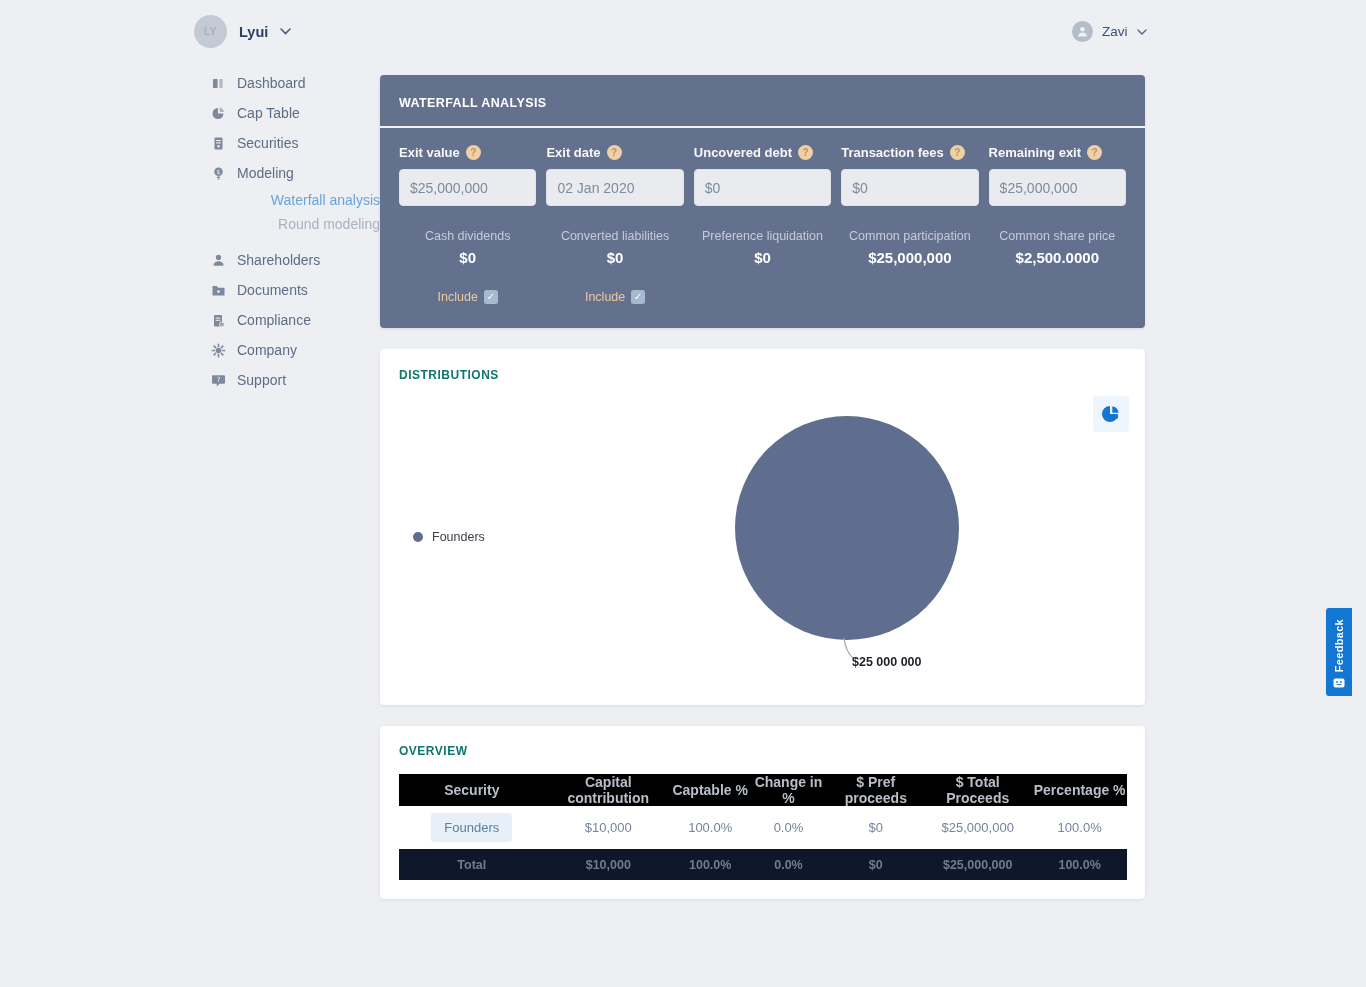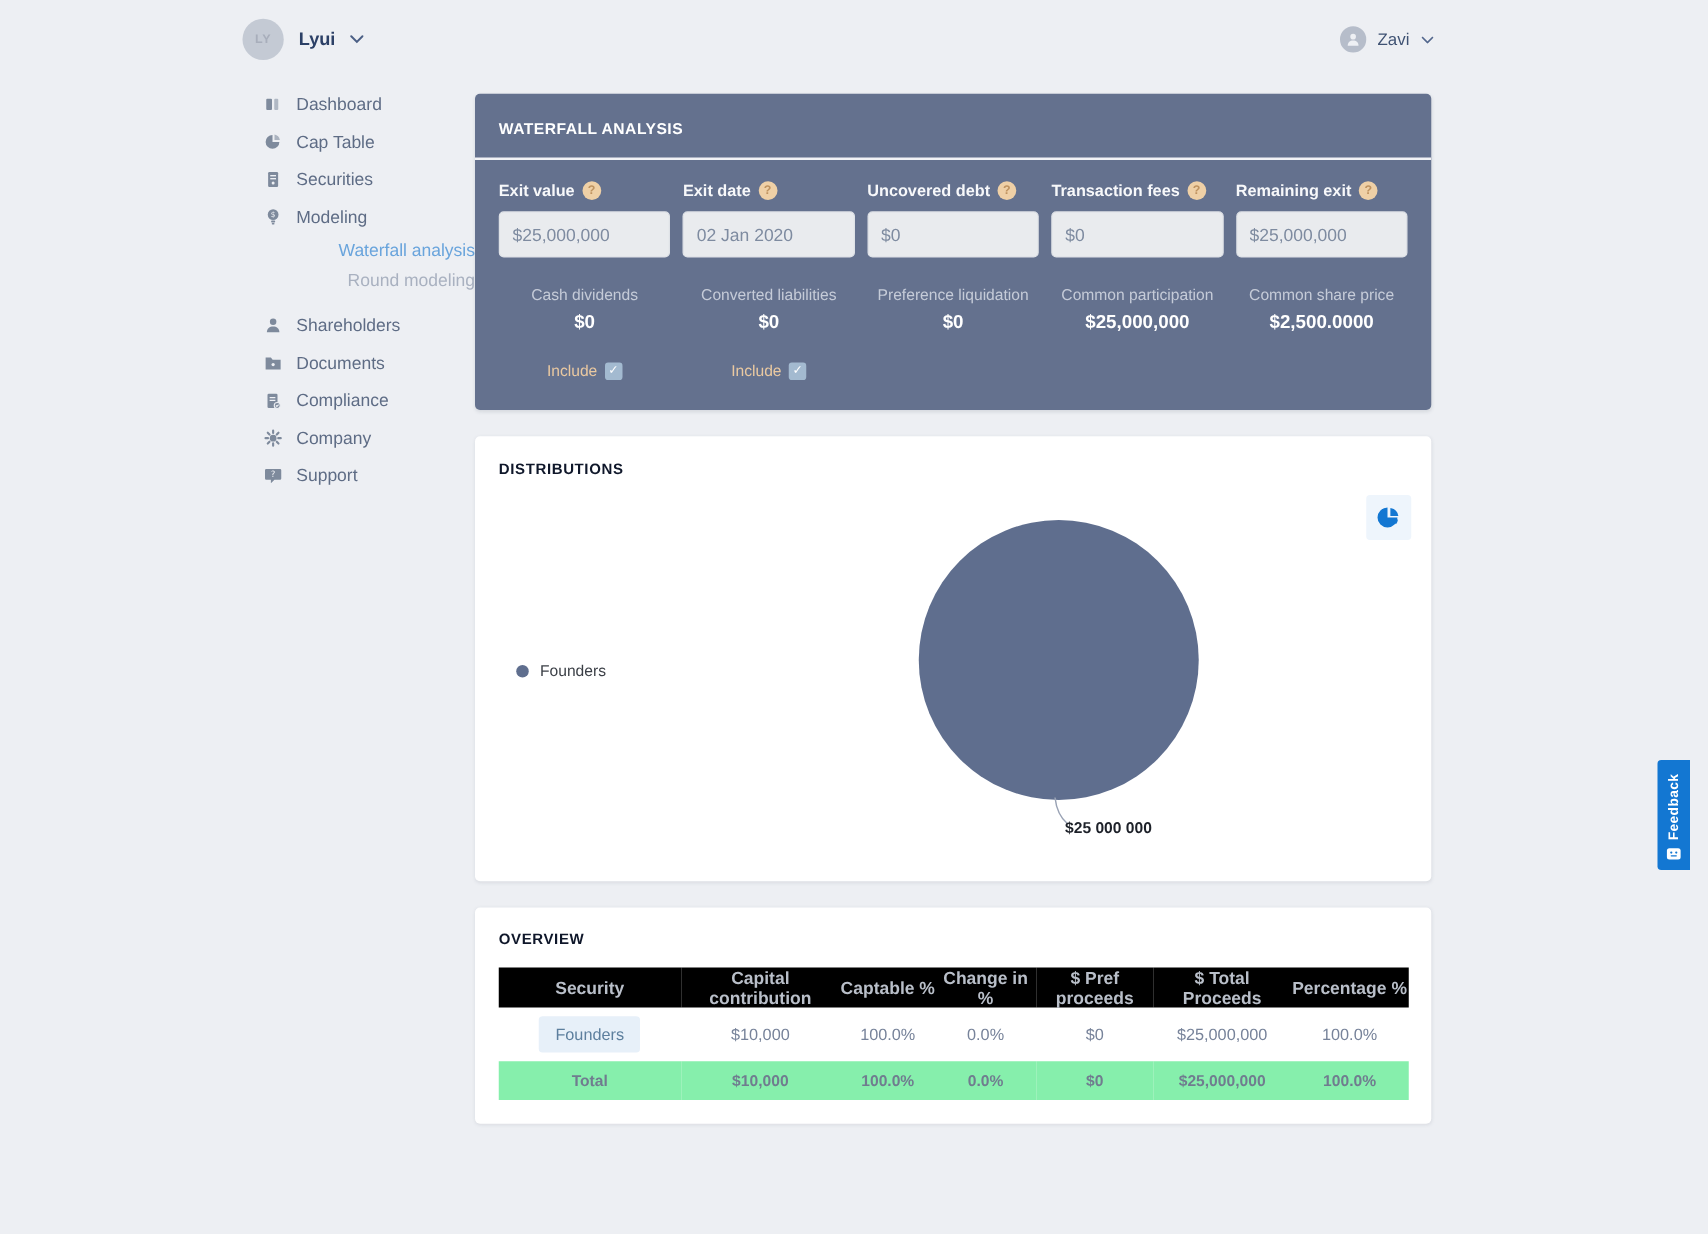--- a/index.html
+++ b/index.html
@@ -38,36 +38,36 @@
   .field input { width:100%; height:37px; background:#e9ebee; border:1px solid #dfe2e7; border-radius:4px; padding:0 10px; color:#7e8ba0; font-size:14px; font-family:inherit; }
   .stats { margin-top:23px; text-align:center; }
   .stat-label { color:#c5cbd8; font-size:12.5px; }
   .stat-value { color:#ffffff; font-weight:bold; font-size:15px; margin-top:6px; }
   .include-row { margin-top:24px; display:flex; justify-content:center; align-items:center; gap:6px; color:#eac9a1; font-size:12.5px; }
   .checkbox { width:14px; height:14px; background:#a3bad0; border-radius:2.5px; display:flex; align-items:center; justify-content:center; cursor:pointer; }
   .checkbox::after { content:"✓"; color:#ffffff; font-size:10px; line-height:1; }
 
   
   .card { background:#ffffff; border-radius:4px; margin-top:21px; box-shadow:0 1px 3px rgba(45,55,75,.10); }
-  .card-title { color:#0f172a; font-weight:bold; font-size:12px; letter-spacing:.5px; }
+  .card-title { color:#0f766e; font-weight:bold; font-size:12px; letter-spacing:.5px; }
 
   .distributions { position:relative; height:356px; }
   .distributions .card-title { position:absolute; left:19px; top:19px; }
   .pie-toggle { position:absolute; left:713px; top:47px; width:36px; height:36px; background:#eef5fc; border-radius:3px; display:flex; align-items:center; justify-content:center; cursor:pointer; }
   .pie { position:absolute; left:355px; top:67px; width:224px; height:224px; border-radius:50%; background:#5f6e8e; }
   .legend { position:absolute; left:33px; top:181px; display:flex; align-items:center; gap:9px; font-size:12.5px; color:#3b3f46; }
   .legend-dot { width:10px; height:10px; border-radius:50%; background:#5f6e8e; }
   .leader { position:absolute; left:458px; top:288px; }
   .slice-label { position:absolute; left:472px; top:306px; font-weight:bold; font-size:12.5px; color:#1d2129; }
 
   .overview { padding:18px 19px 19px; }
   .overview table { width:728px; margin-top:16px; border-collapse:collapse; table-layout:fixed; }
   .overview th { background:#000000; color:#b9bfc9; font-weight:bold; font-size:14px; height:31px; text-align:center; }
   .overview td { text-align:center; color:#77839a; font-size:13px; height:43px; }
-  .overview tr.total-row td { background:#86efac; font-weight:bold; color:#707c8f; font-size:12.5px; height:31px; }
+  .overview tr.total-row td { background:#0f172a; font-weight:bold; color:#707c8f; font-size:12.5px; height:31px; }
   .chip { display:inline-block; background:#e7f0f9; color:#5d7f9e; padding:7px 13px; border-radius:3px; font-size:13px; cursor:pointer; }
 
   
   .feedback-tab { position:absolute; right:0; top:608px; width:26px; height:88px; background:#1377d2; border-radius:3px 0 0 3px; display:flex; flex-direction:column; align-items:center; justify-content:space-between; padding:11px 0 8px; cursor:pointer; }
   .feedback-label { writing-mode:vertical-rl; transform:rotate(180deg); color:#ffffff; font-size:11px; font-weight:bold; letter-spacing:.3px; }
 
   svg { display:block; }
 </style>
 </head>
 <body>

